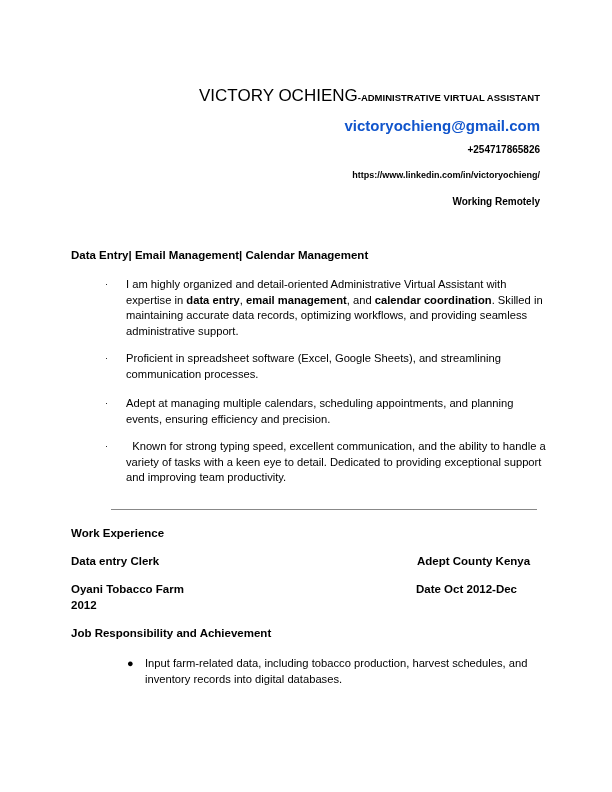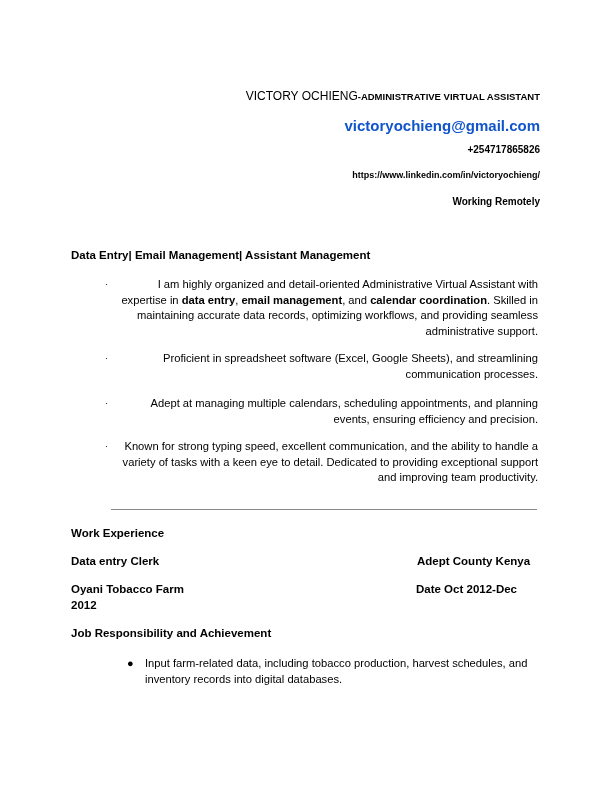--- a/index.html
+++ b/index.html
@@ -3,33 +3,33 @@
   <meta charset="utf-8">
   <style>
     html, body { margin: 0; padding: 0; background: #ffffff; }
     body {
       width: 612px; height: 792px; position: relative; overflow: hidden;
       font-family: "Liberation Sans", sans-serif; color: #000;
     }
     .abs { position: absolute; }
     .right { text-align: right; right: 72px; white-space: nowrap; }
     .name-line { top: 86px; font-size: 15px; }
-    .name-line .big { font-size: 12px; text-align: right; }
+    .name-line .big { font-size: 17px; text-align: right; }
     .name-line .small { font-size: 9.5px; font-weight: bold; }
     .contact { font-size: 10px; font-weight: bold; }
     .email { top: 117px; color: #1155cc; font-size: 15px; }
     .phone { top: 144px; }
     .linkedin { top: 170px; font-size: 9px; }
     .remote { top: 196px; text-align: right; }
     .section-title { left: 71px; font-size: 11.5px; font-weight: bold; }
     .skills { top: 249px; }
     .bullets { left: 105px; width: 440px; font-size: 11.2px; line-height: 15.5px; }
     .bullet { position: absolute; left: 0; width: 440px; }
     .bullet .dot { position: absolute; left: 0; top: 0; font-size: 9px; }
-    .bullet .txt { position: absolute; left: 13px; width: 420px; text-align: right; }
+    .bullet .txt { position: absolute; left: 21px; width: 420px; }
     .divider { left: 111px; top: 509px; width: 426px; height: 0; border-top: 1px solid #888; }
     .bold12 { font-size: 11.5px; font-weight: bold; }
     .we-title { top: 527px; left: 71px; }
     .job-title { top: 555px; left: 71px; }
     .job-loc { top: 555px; left: 417px; }
     .company { top: 583px; left: 71px; }
     .dates { top: 583px; left: 416px; }
     .year { top: 599px; left: 71px; }
     .resp { top: 627px; left: 71px; }
     .resp-bullet { top: 656px; left: 127px; width: 420px; font-size: 11.2px; line-height: 15.5px; }
@@ -41,21 +41,21 @@
 
 <div class="abs right name-line">
   <span class="big">VICTORY OCHIENG</span><span class="small">-ADMINISTRATIVE VIRTUAL ASSISTANT</span>
 </div>
 
 <div class="abs right contact email">victoryochieng@gmail.com</div>
 <div class="abs right contact phone">+254717865826</div>
 <div class="abs right contact linkedin">https://www.linkedin.com/in/victoryochieng/</div>
 <div class="abs right contact remote">Working Remotely</div>
 
-<div class="abs section-title skills">Data Entry| Email Management| Assistant Management</div>
+<div class="abs section-title skills">Data Entry| Email Management| Calendar Management</div>
 
 <div class="abs bullets" style="top:0;">
   <div class="bullet" style="top:277px;">
     <span class="dot">·</span>
     <div class="txt">
       <span> I am highly organized and detail-oriented Administrative Virtual Assistant with</span><br>
       <span>expertise in </span><b>data entry</b><span>, </span><b>email management</b><span>, and </span><b>calendar coordination</b><span>.</span>
       <span>Skilled in maintaining accurate data records, optimizing workflows, and providing seamless administrative support.</span>
     </div>
   </div>

